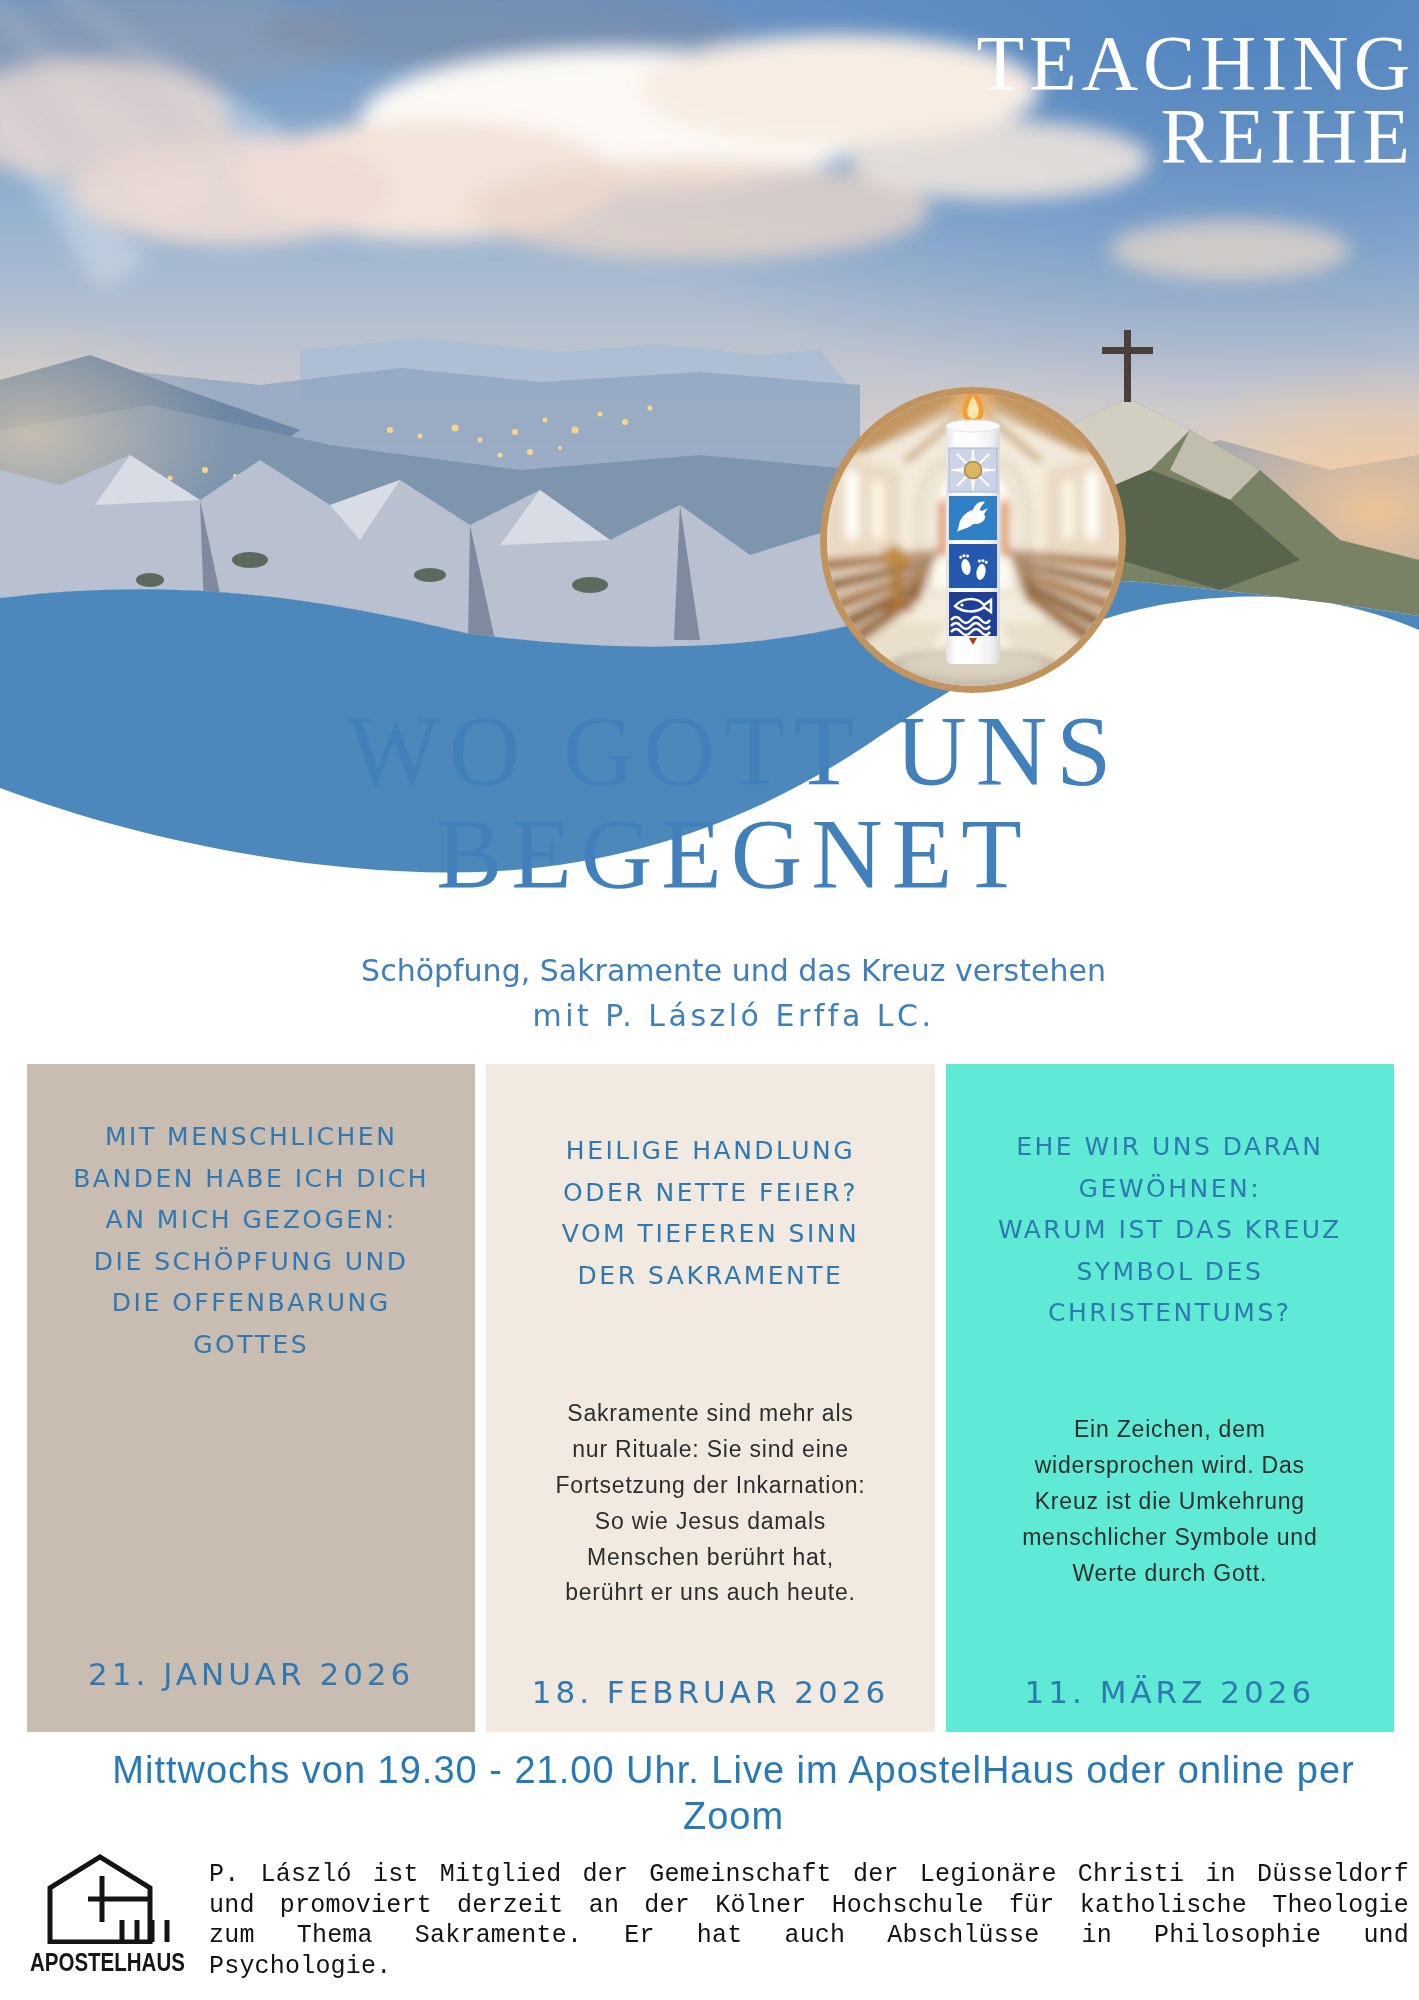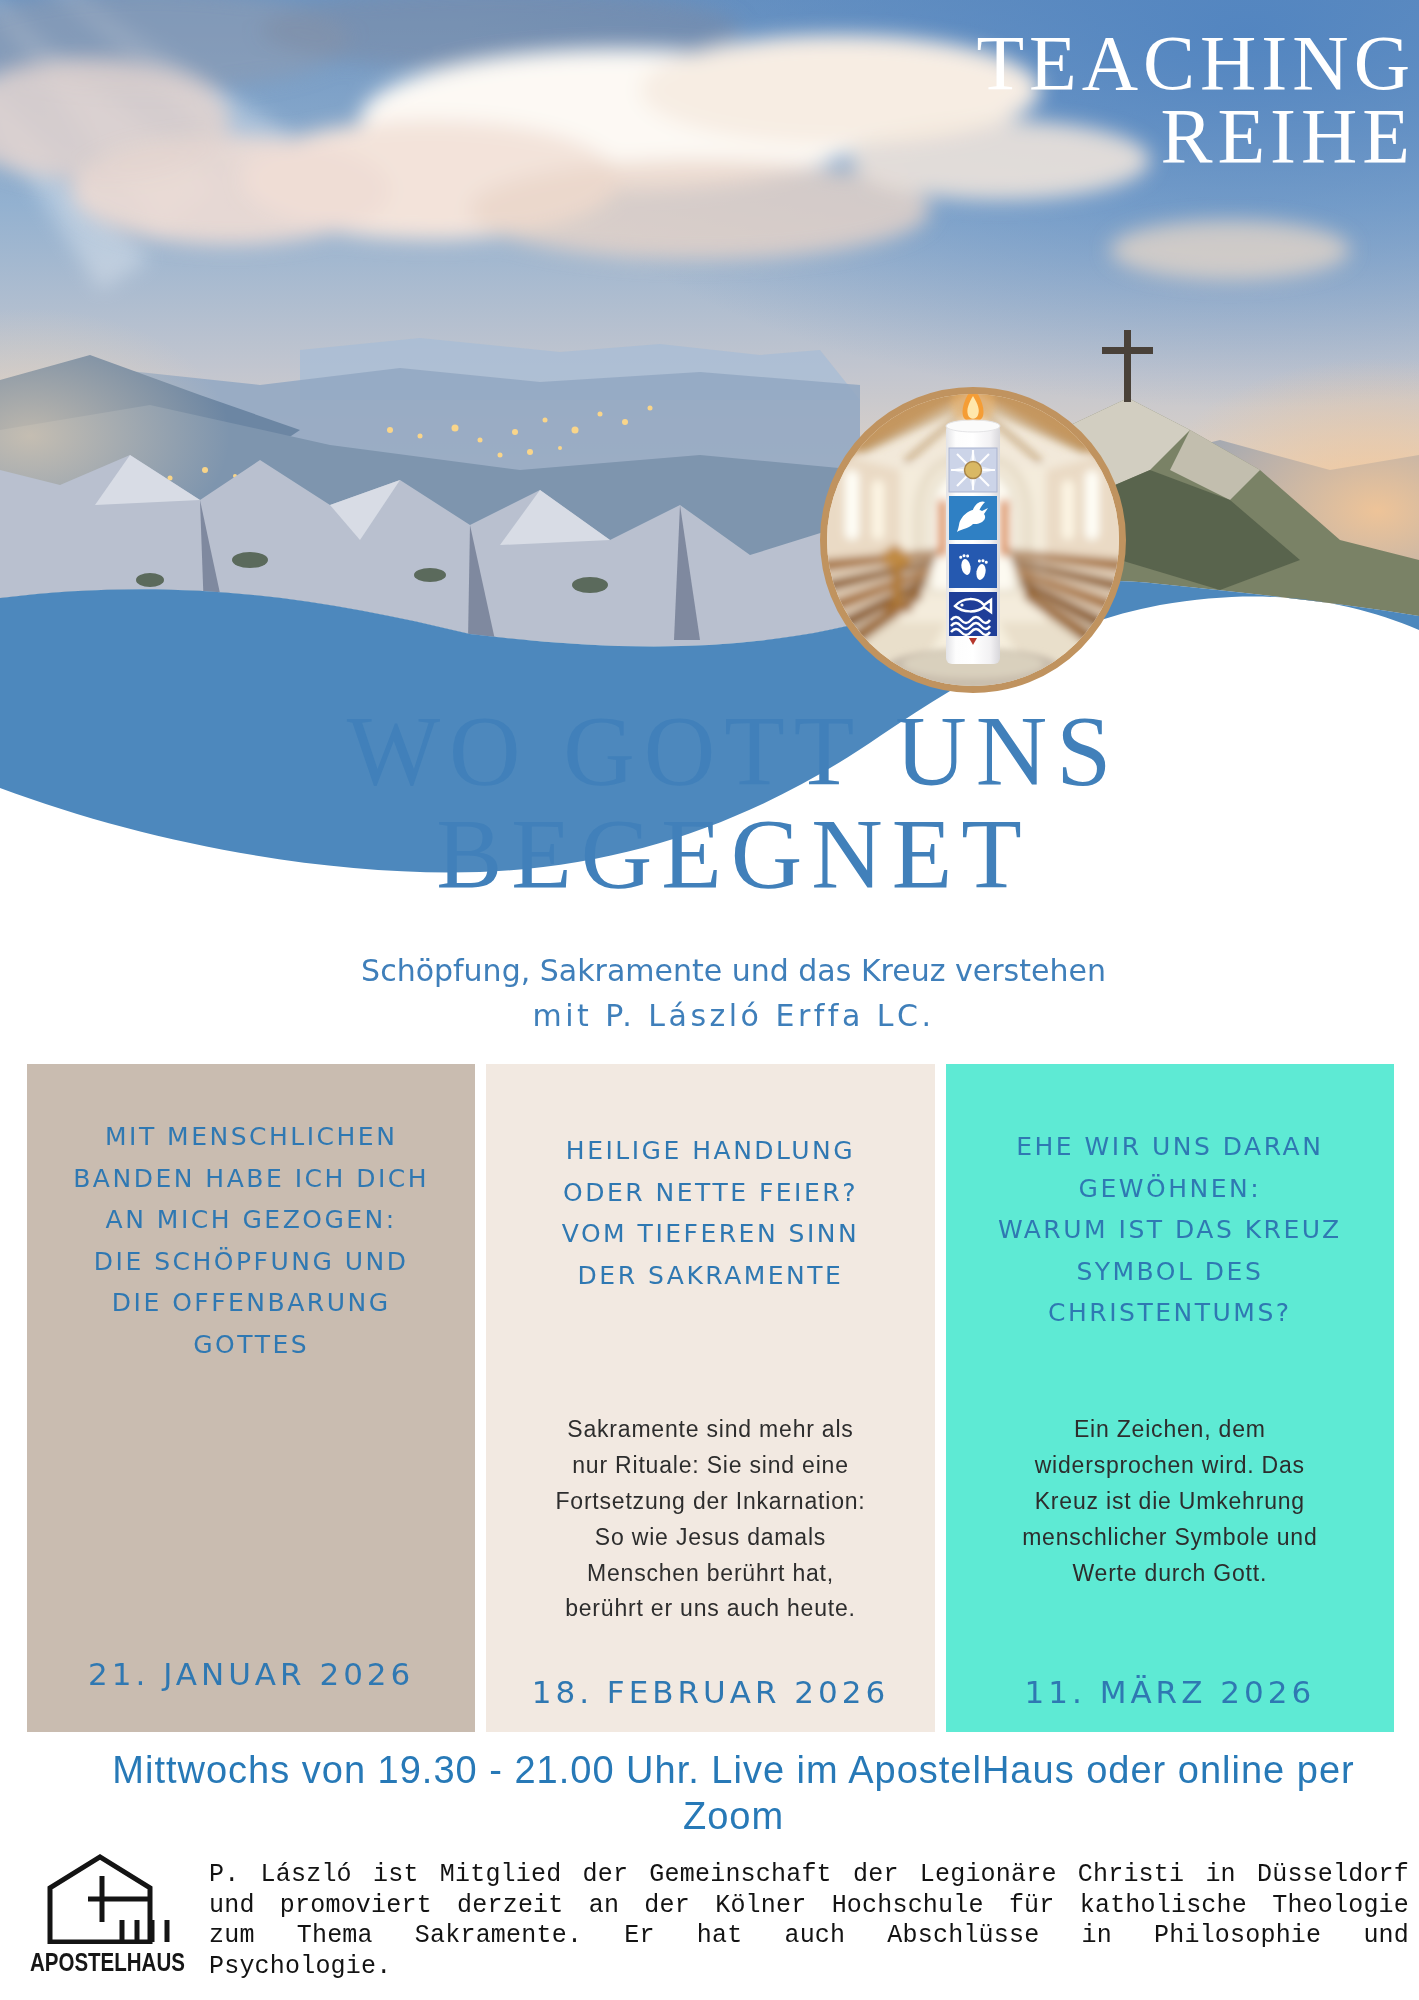--- a/index.html
+++ b/index.html
@@ -17,21 +17,21 @@
   .subtitle .l2{letter-spacing:3.5px;}
   .columns{position:absolute;top:1064px;left:27px;width:1367px;height:668px;display:flex;gap:11px;border-radius:7px;}
   .col{flex:1;position:relative;}
   .col .heading{position:absolute;left:0;right:0;padding:0 18px;text-align:center;
                 font-family:"DejaVu Sans",sans-serif;font-size:25px;line-height:1.66;
                 letter-spacing:2.5px;color:#2f78b2;white-space:pre-line;}
   .c1 .heading{top:52px}.c2 .heading{top:66px}.c3 .heading{top:62px}
   .col .body{position:absolute;left:0;right:0;padding:0 28px;text-align:center;
              font-family:"Liberation Sans",sans-serif;font-size:23px;line-height:1.56;
              letter-spacing:.8px;color:#2d2d2d;white-space:pre-line;}
-  .c1 .body{top:314px}.c2 .body{top:348px}.c3 .body{top:348px}
+  .c1 .body{top:314px}.c2 .body{top:332px}.c3 .body{top:348px}
   .col .date{position:absolute;left:0;right:0;text-align:center;
              font-family:"DejaVu Sans",sans-serif;font-size:31px;letter-spacing:4px;color:#2f78b2;}
   .c1 .date{top:592px}.c2 .date{top:610px}.c3 .date{top:610px}
   .note{position:absolute;top:1748px;left:0;width:100%;text-align:center;color:#2779b7;
         font-family:"Liberation Sans",sans-serif;font-weight:400;font-size:38px;
         line-height:1.2;letter-spacing:1px;white-space:pre-line;}
   .logo{position:absolute;left:30px;top:1852px;}
   .logo-label{position:absolute;left:30px;top:1948px;font-family:"Liberation Sans",sans-serif;
               font-weight:700;font-size:25px;color:#161616;transform:scaleX(.82);
               transform-origin:left center;}

